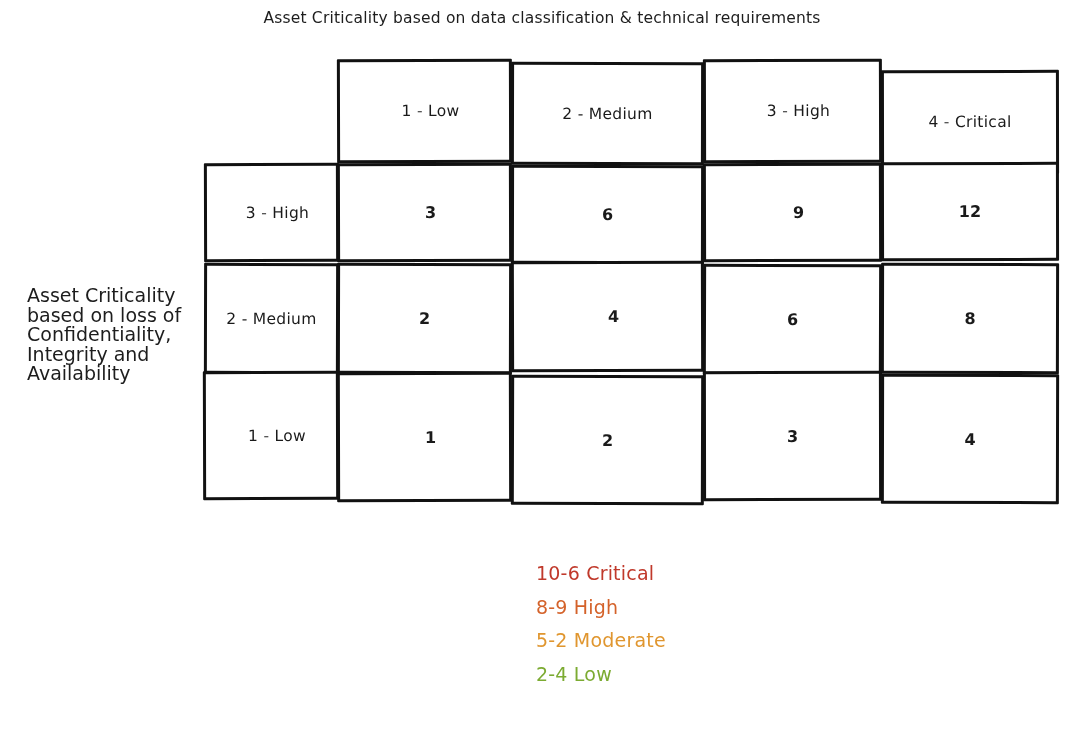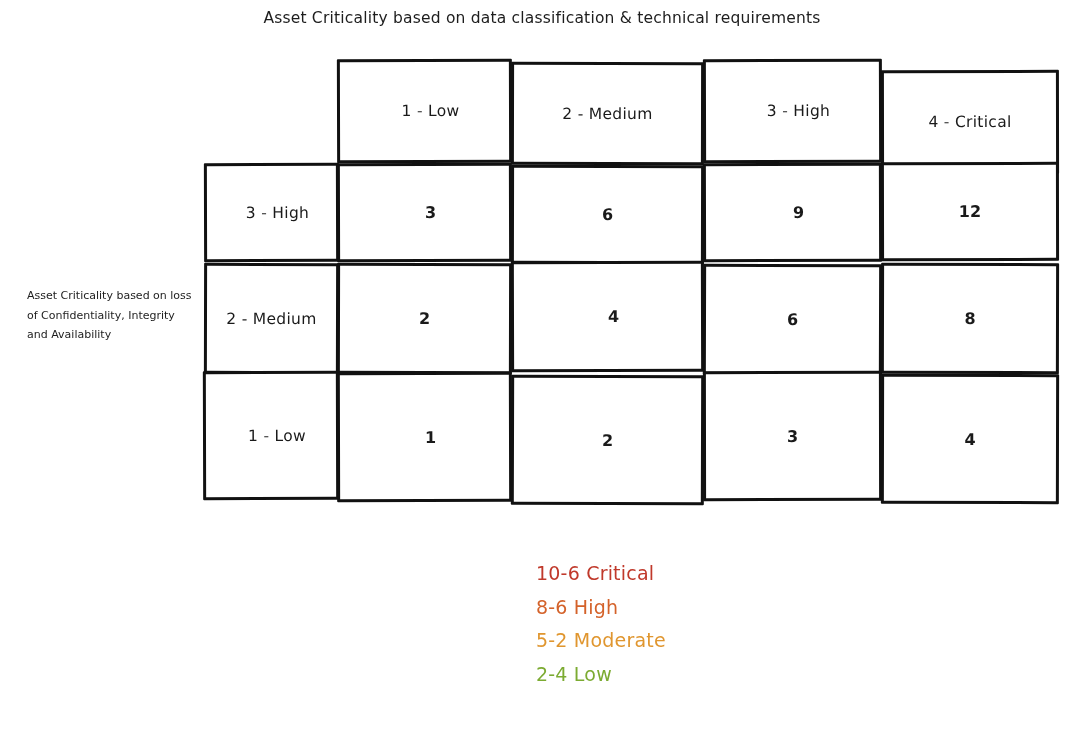--- a/index.html
+++ b/index.html
@@ -69,21 +69,21 @@
   .j2 { transform: translateY(1px)  rotate(0.12deg); text-align: right; }
   .j3 { transform: translateY(-2px) rotate(-0.1deg); }
   .j4 { transform: translateY(2px)  rotate(0.16deg); }
 
   
   #y-axis-caption {
     position: absolute;
     left: 27px;
     top: 286px;
     width: 165px;
-    font-size: 11px;
+    font-size: 19px;
     line-height: 19.5px;
     color: #1d1d1d;
   }
 
   
   #legend {
     position: absolute;
     left: 536px;
     top: 557px;
     width: 340px;
@@ -165,21 +165,21 @@
     <span class="txt">4</span>
   </div>
 
 </div>
 
 <div id="legend">
   <div class="legend-row">
     <span style="color: rgb(192, 57, 43);">10-6 Critical</span>
   </div>
   <div class="legend-row">
-    <span style="color: rgb(212, 98, 42);">8-6 High</span>
+    <span style="color: rgb(212, 98, 42);">8-9 High</span>
   </div>
   <div class="legend-row">
     <span style="color: rgb(224, 150, 47);">5-2 Moderate</span>
   </div>
   <div class="legend-row">
     <span style="color: rgb(124, 171, 50); text-align: center;">2-4 Low</span>
   </div>
 </div>
 
 </body></html>

